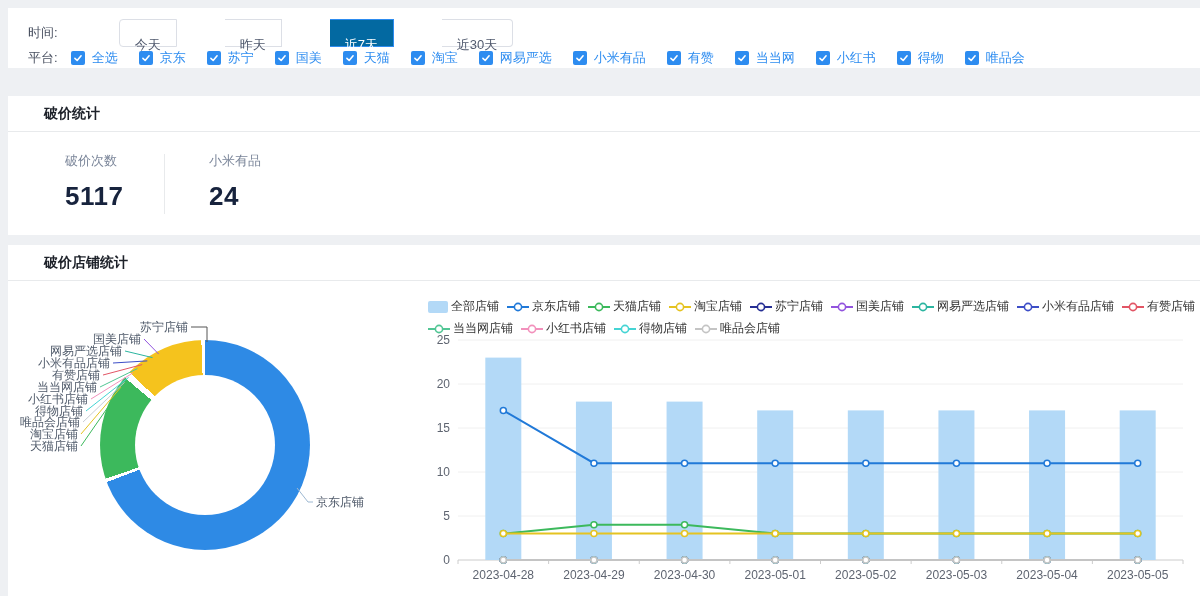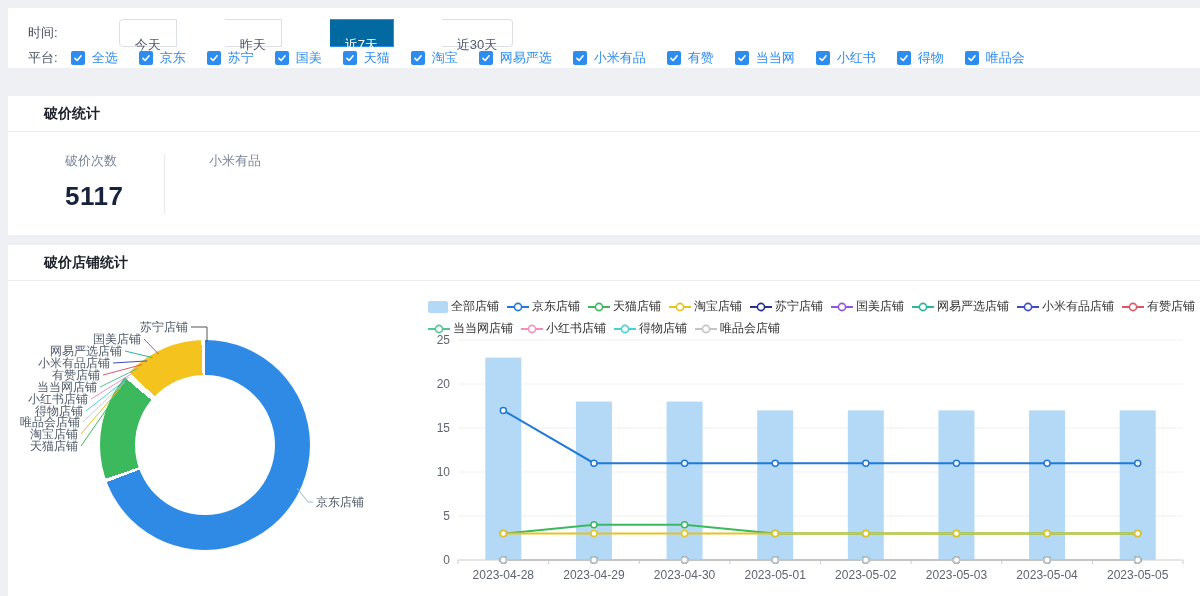--- a/index.html
+++ b/index.html
@@ -192,20 +192,21 @@
 <div class="card card-stats">
   <div class="card-title">破价统计</div>
   <div class="stats-body">
     <div class="stat">
       <div class="slabel">破价次数</div>
       <div class="svalue">5117</div>
     </div>
     <div class="sdivider"></div>
     <div class="stat">
       <div class="slabel">小米有品</div>
+      <div class="svalue">24</div>
     </div>
   </div>
 </div>
 
 <div class="card card-charts">
   <div class="card-title">破价店铺统计</div>
   <div class="chart-area">
     <div id="donut" style="background: conic-gradient(rgb(46, 138, 229) 0deg, rgb(46, 138, 229) 249.333deg, rgb(255, 255, 255) 249.333deg, rgb(255, 255, 255) 251.333deg, rgb(60, 185, 92) 251.333deg, rgb(60, 185, 92) 310deg, rgb(255, 255, 255) 310deg, rgb(255, 255, 255) 314deg, rgb(245, 195, 29) 314deg, rgb(245, 195, 29) 358deg, rgb(255, 255, 255) 358deg, rgb(255, 255, 255) 360deg);"></div>
     <svg id="donut-overlay" width="420" height="300">
         <polyline points="183,37 199,37 199,52" fill="none" stroke="#555555" stroke-width="1"></polyline>

